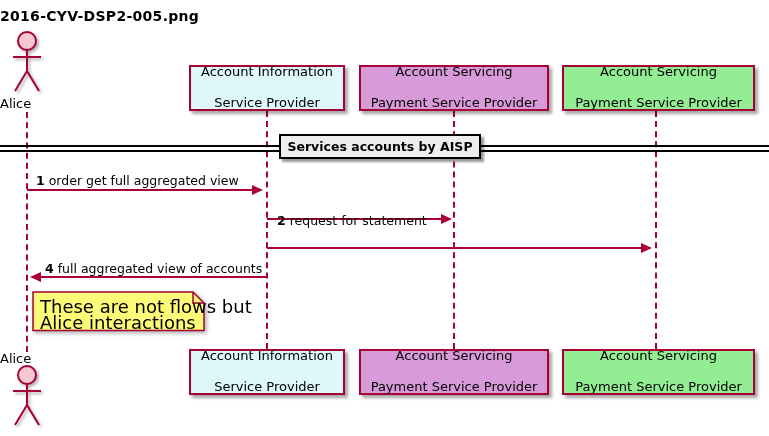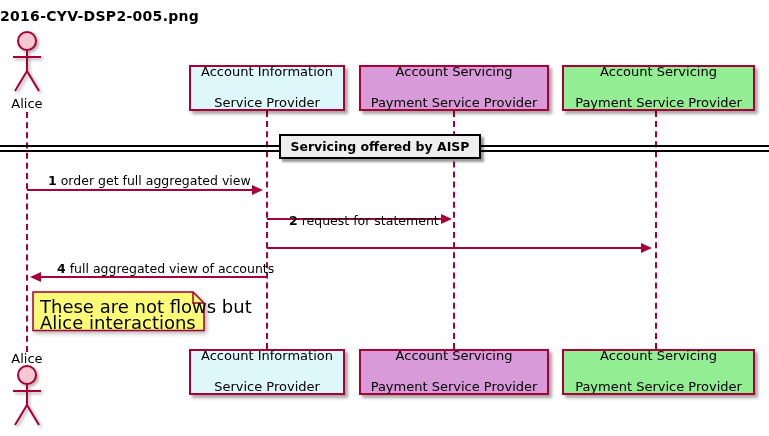--- a/index.html
+++ b/index.html
@@ -14,21 +14,21 @@
   
   .lifeline{position:absolute;width:0;border-left:2px dashed #A80036;}
   .ll-alice{left:26px;top:112px;height:240px;}
   .ll-aisp{left:266px;top:111px;height:238px;}
   .ll-aspsp1{left:453px;top:111px;height:238px;}
   .ll-aspsp2{left:655px;top:111px;height:238px;}
   
   .actor-svg{position:absolute;left:6px;width:42px;height:66px;filter:drop-shadow(2.5px 2.5px 1.5px rgba(110,110,110,.55));}
   .actor-top{top:30px;}
   .actor-bottom{top:364px;}
-  .actor-label{position:absolute;left:0;width:54px;text-align:center;font-size:13px;}
+  .actor-label{position:absolute;left:0;width:54px;font-size:13px;}
   .actor-label-top{top:96px;}
   .actor-label-bottom{top:351px;}
   
   .pbox{
     position:absolute;height:46px;border:2px solid #A80036;box-sizing:border-box;
     display:flex;flex-direction:column;align-items:center;justify-content:center;
     font-size:13px;line-height:1.3;text-align:center;white-space:nowrap;
     box-shadow:3px 3px 3px rgba(0,0,0,.35);
     gap:14px;
   }
@@ -44,21 +44,21 @@
   .divider-line{position:absolute;left:0;width:769px;height:2px;background:#000;}
   .dl1{top:145px;}
   .dl2{top:150px;}
   .divider-box{
     position:absolute;left:279px;top:134px;width:202px;height:25px;box-sizing:border-box;
     background:#EEEEEE;border:2px solid #000;display:flex;align-items:center;justify-content:center;
     font-size:12.5px;font-weight:bold;white-space:nowrap;z-index:3;
     box-shadow:3px 3px 2px rgba(0,0,0,.4);
   }
   
-  .msg-text{position:absolute;font-size:12.5px;white-space:nowrap;z-index:2;margin-left:12px;}
+  .msg-text{position:absolute;font-size:12.5px;white-space:nowrap;z-index:2;}
   .msg-text b{margin-right:4px;}
   .mt1{left:36px;top:173px;}
   .mt2{left:277px;top:213px;}
   .mt3{left:277px;top:232px;}
   .mt4{left:45px;top:261px;text-align:center;}
   .msg-line{position:absolute;height:2px;background:#A80036;z-index:1;}
   .ml1{left:27px;top:189px;width:226px;}
   .ml2{left:267px;top:218px;width:175px;}
   .ml3{left:267px;top:247px;width:375px;}
   .ml4{left:40px;top:276px;width:227px;}
@@ -105,21 +105,21 @@
     <span>Payment Service Provider</span>
   </div>
   <div class="pbox px3 ptop fill-aspsp2">
     <span>Account Servicing</span>
     <span>Payment Service Provider</span>
   </div>
 
   <div class="divider-line dl1"></div>
   <div class="divider-line dl2"></div>
   <div class="divider-box">
-    <span>Servicing offered by AISP</span>
+    <span>Services accounts by AISP</span>
   </div>
 
   <div class="msg-text mt1">
     <b>1</b><span>order get full aggregated view</span>
   </div>
   <div class="msg-line ml1"></div>
   <div class="arrow arrow-right ah1"></div>
 
   <div class="msg-text mt2">
     <b>2</b><span>request for statement</span>

